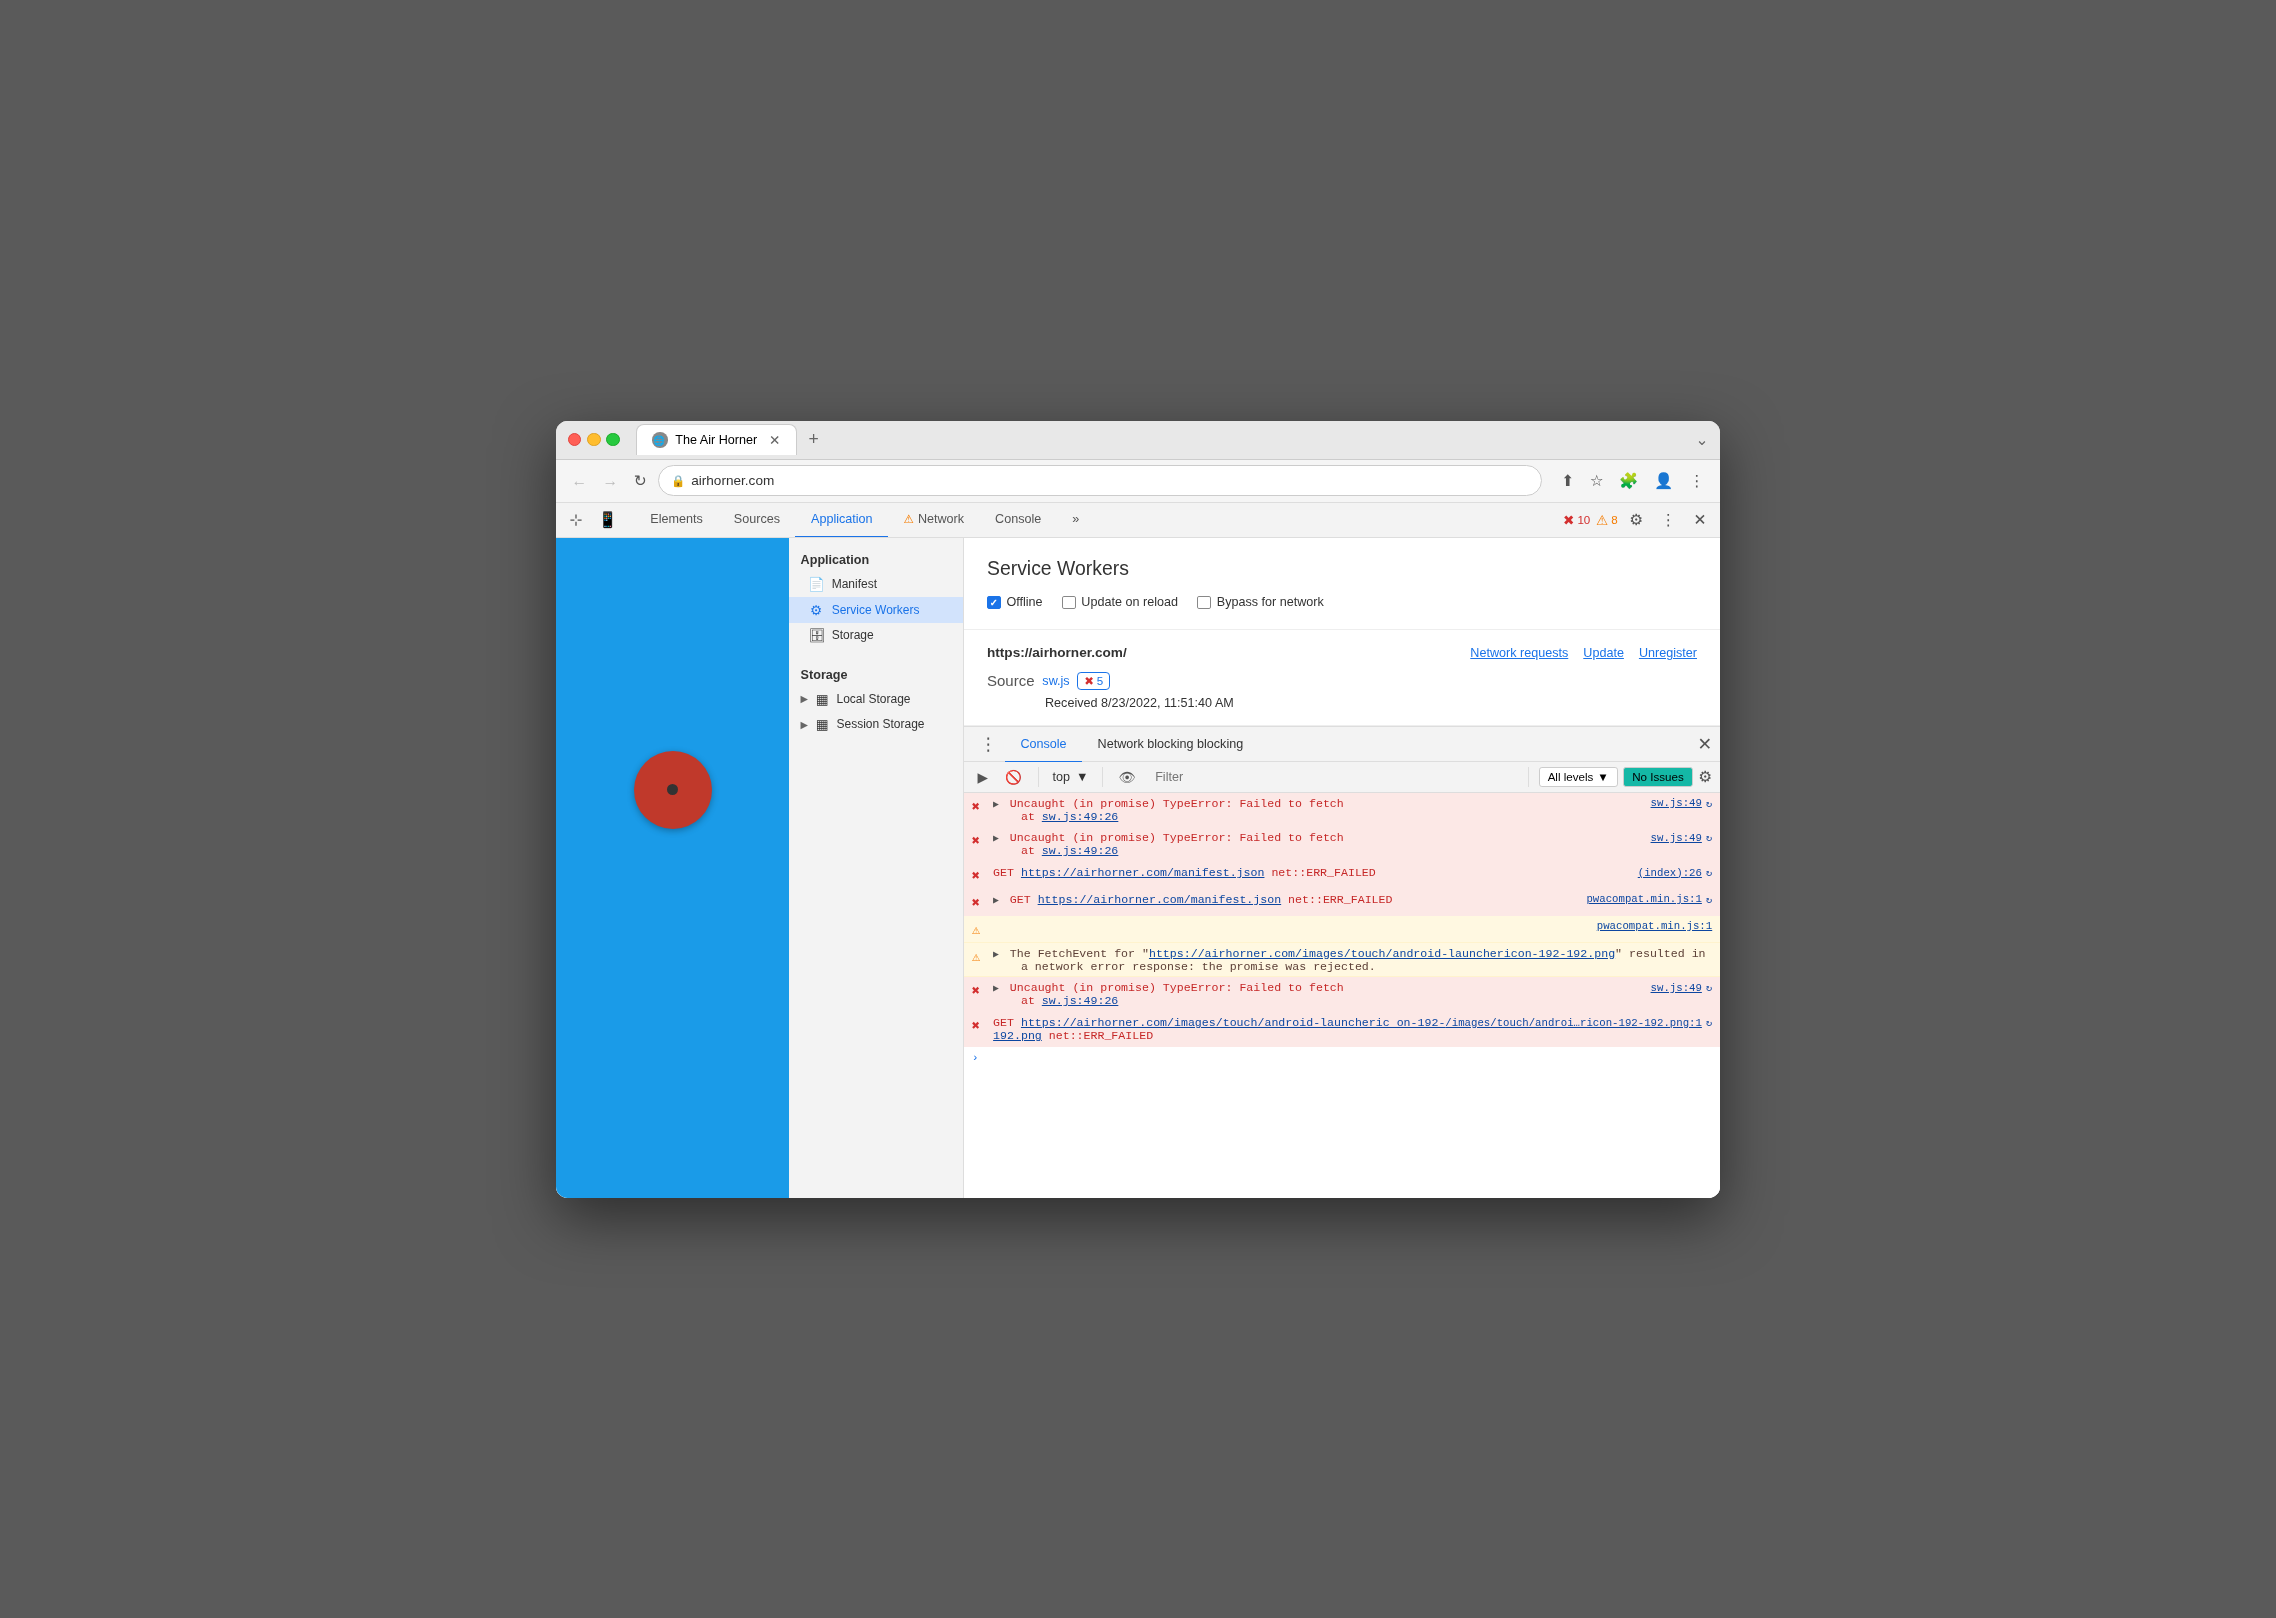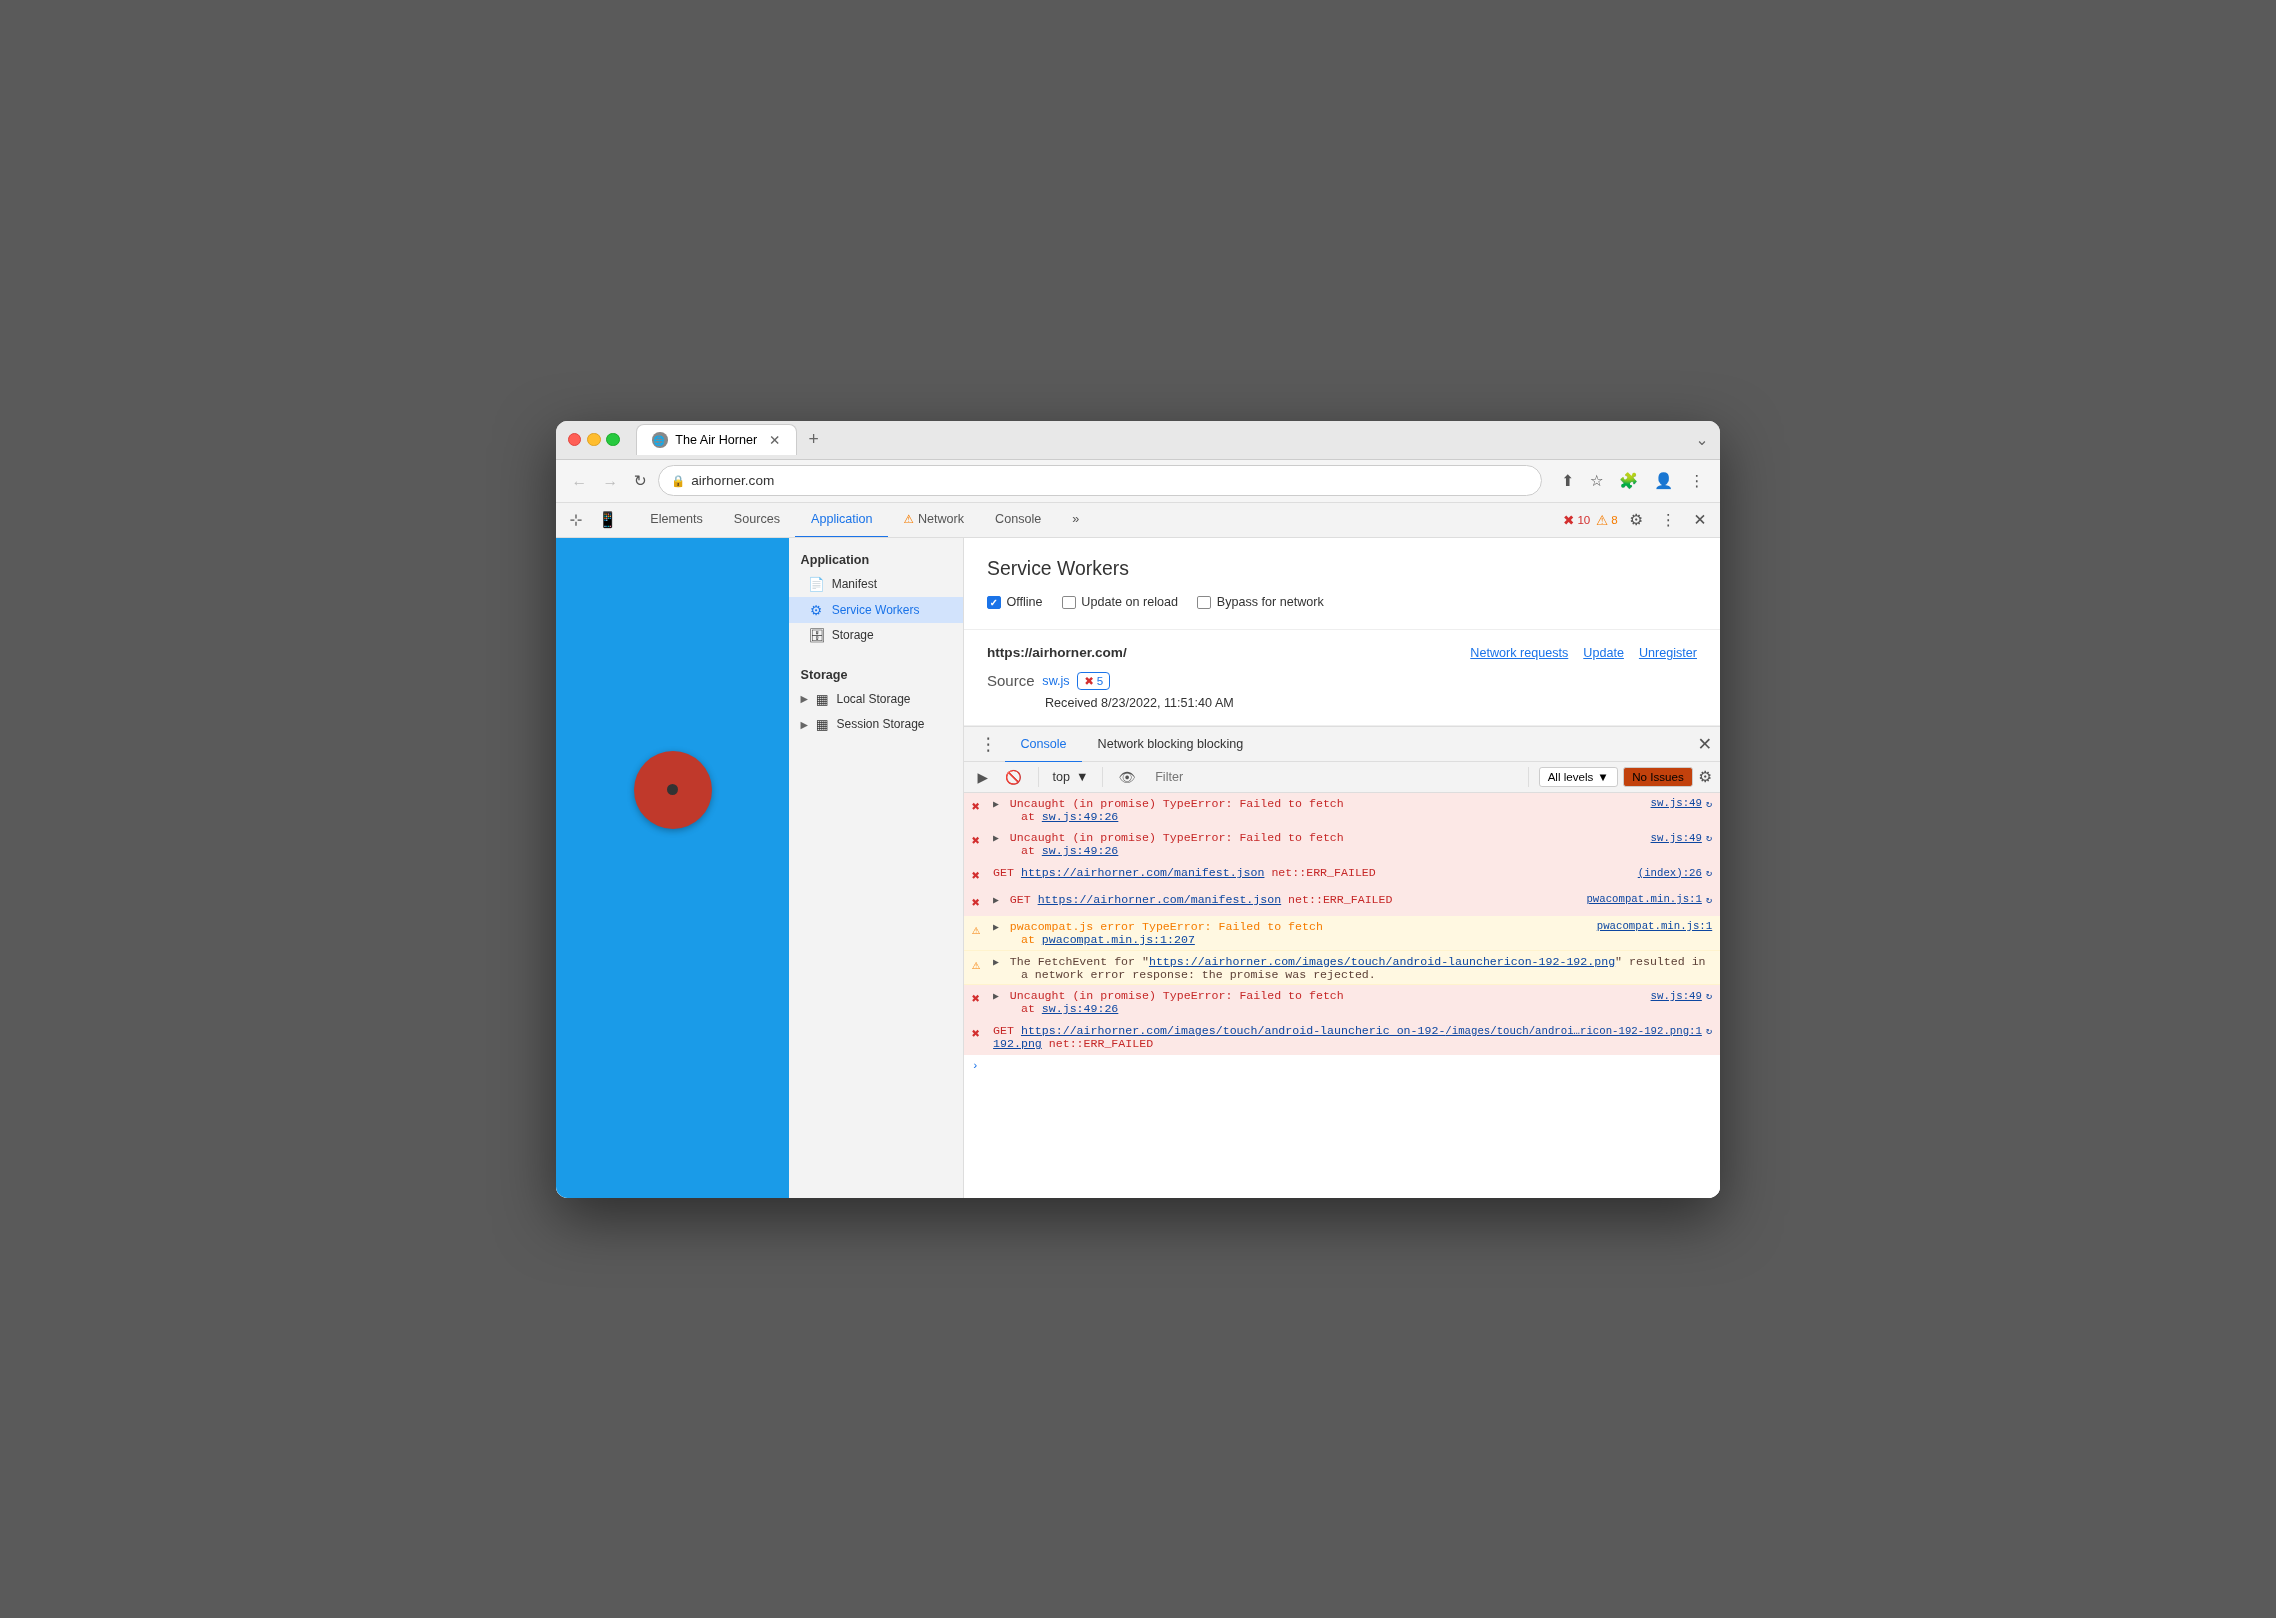--- a/index.html
+++ b/index.html
@@ -485,21 +485,21 @@
       border: 1px solid #ccc;
       border-radius: 2.9px;
       font-size: 11.6px;
       padding: 2.9px 7.8px;
       cursor: pointer;
       display: flex;
       align-items: center;
       gap: 3.9px;
     }
     .no-issues-btn {
-      background: #c2410c;
+      background: #14b8a6;
       border: 1px solid #ccc;
       border-radius: 2.9px;
       font-size: 11.6px;
       padding: 2.9px 7.8px;
       cursor: pointer;
     }
     .settings-btn {
       background: none;
       border: none;
       cursor: pointer;
@@ -809,25 +809,20 @@
               <span>GET <span class="msg-link">https://airhorner.com/manifest.json</span> net::ERR_FAILED</span>
             </div>
             <div class="msg-source">
               <span class="msg-link">pwacompat.min.js:1</span>
               <span>↻</span>
             </div>
           </div>
 
           <div class="console-msg warning">
             <span class="msg-icon warning-icon">⚠</span>
-            <div class="msg-content warning-text">
-              <span class="expand-arrow">▶</span>
-              <span>pwacompat.js error TypeError: Failed to fetch<br>
-              &nbsp;&nbsp;&nbsp;&nbsp;at <span class="msg-link">pwacompat.min.js:1:207</span></span>
-            </div>
             <div class="msg-source">
               <span class="msg-link">pwacompat.min.js:1</span>
             </div>
           </div>
 
           <div class="console-msg warning">
             <span class="msg-icon warning-icon">⚠</span>
             <div class="msg-content fetch-warning">
               <span class="expand-arrow">▶</span>
               <span>The FetchEvent for "<span class="msg-link">https://airhorner.com/images/touch/android-launchericon-192-192.png</span>" resulted in<br>

